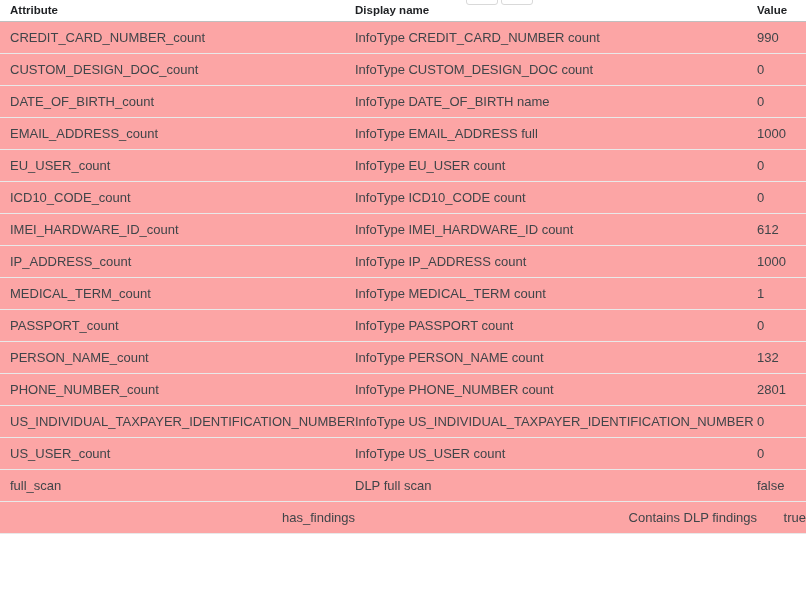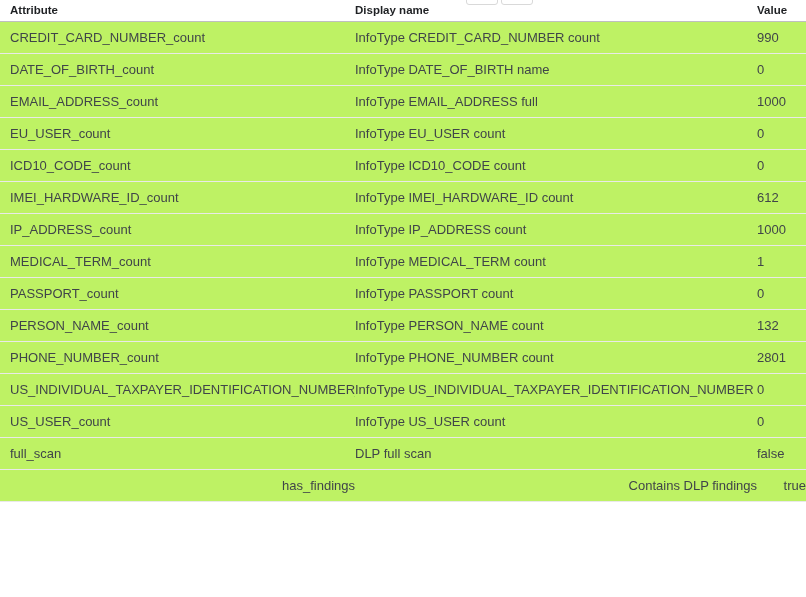--- a/index.html
+++ b/index.html
@@ -62,21 +62,21 @@
 
   tbody td {
     height: 32px;
     vertical-align: middle;
     font-size: 13px;
     color: #404549;
     border-bottom: 1px solid #e9e9e9;
     padding: 0;
     white-space: nowrap;
     overflow: hidden;
-    background: #bef264;
+    background: #fca5a5;
   }
   tbody tr:last-child td { border-bottom: 1px solid #e9e9e9; text-align: right; }
 </style>
 </head>
 <body>
 
 <div class="page">
 
   <div class="cutoff-toolbar">
     <div class="cutoff-button b1"></div>
@@ -96,20 +96,25 @@
         <th>Value</th>
       </tr>
     </thead>
     <tbody id="table-body">
   <tr>
     <td class="c-attr">CREDIT_CARD_NUMBER_count</td>
     <td>InfoType CREDIT_CARD_NUMBER count</td>
     <td>990</td>
   </tr>
 
+  <tr>
+    <td class="c-attr">CUSTOM_DESIGN_DOC_count</td>
+    <td>InfoType CUSTOM_DESIGN_DOC count</td>
+    <td>0</td>
+  </tr>
 
   <tr>
     <td class="c-attr">DATE_OF_BIRTH_count</td>
     <td>InfoType DATE_OF_BIRTH name</td>
     <td>0</td>
   </tr>
 
   <tr>
     <td class="c-attr">EMAIL_ADDRESS_count</td>
     <td>InfoType EMAIL_ADDRESS full</td>

